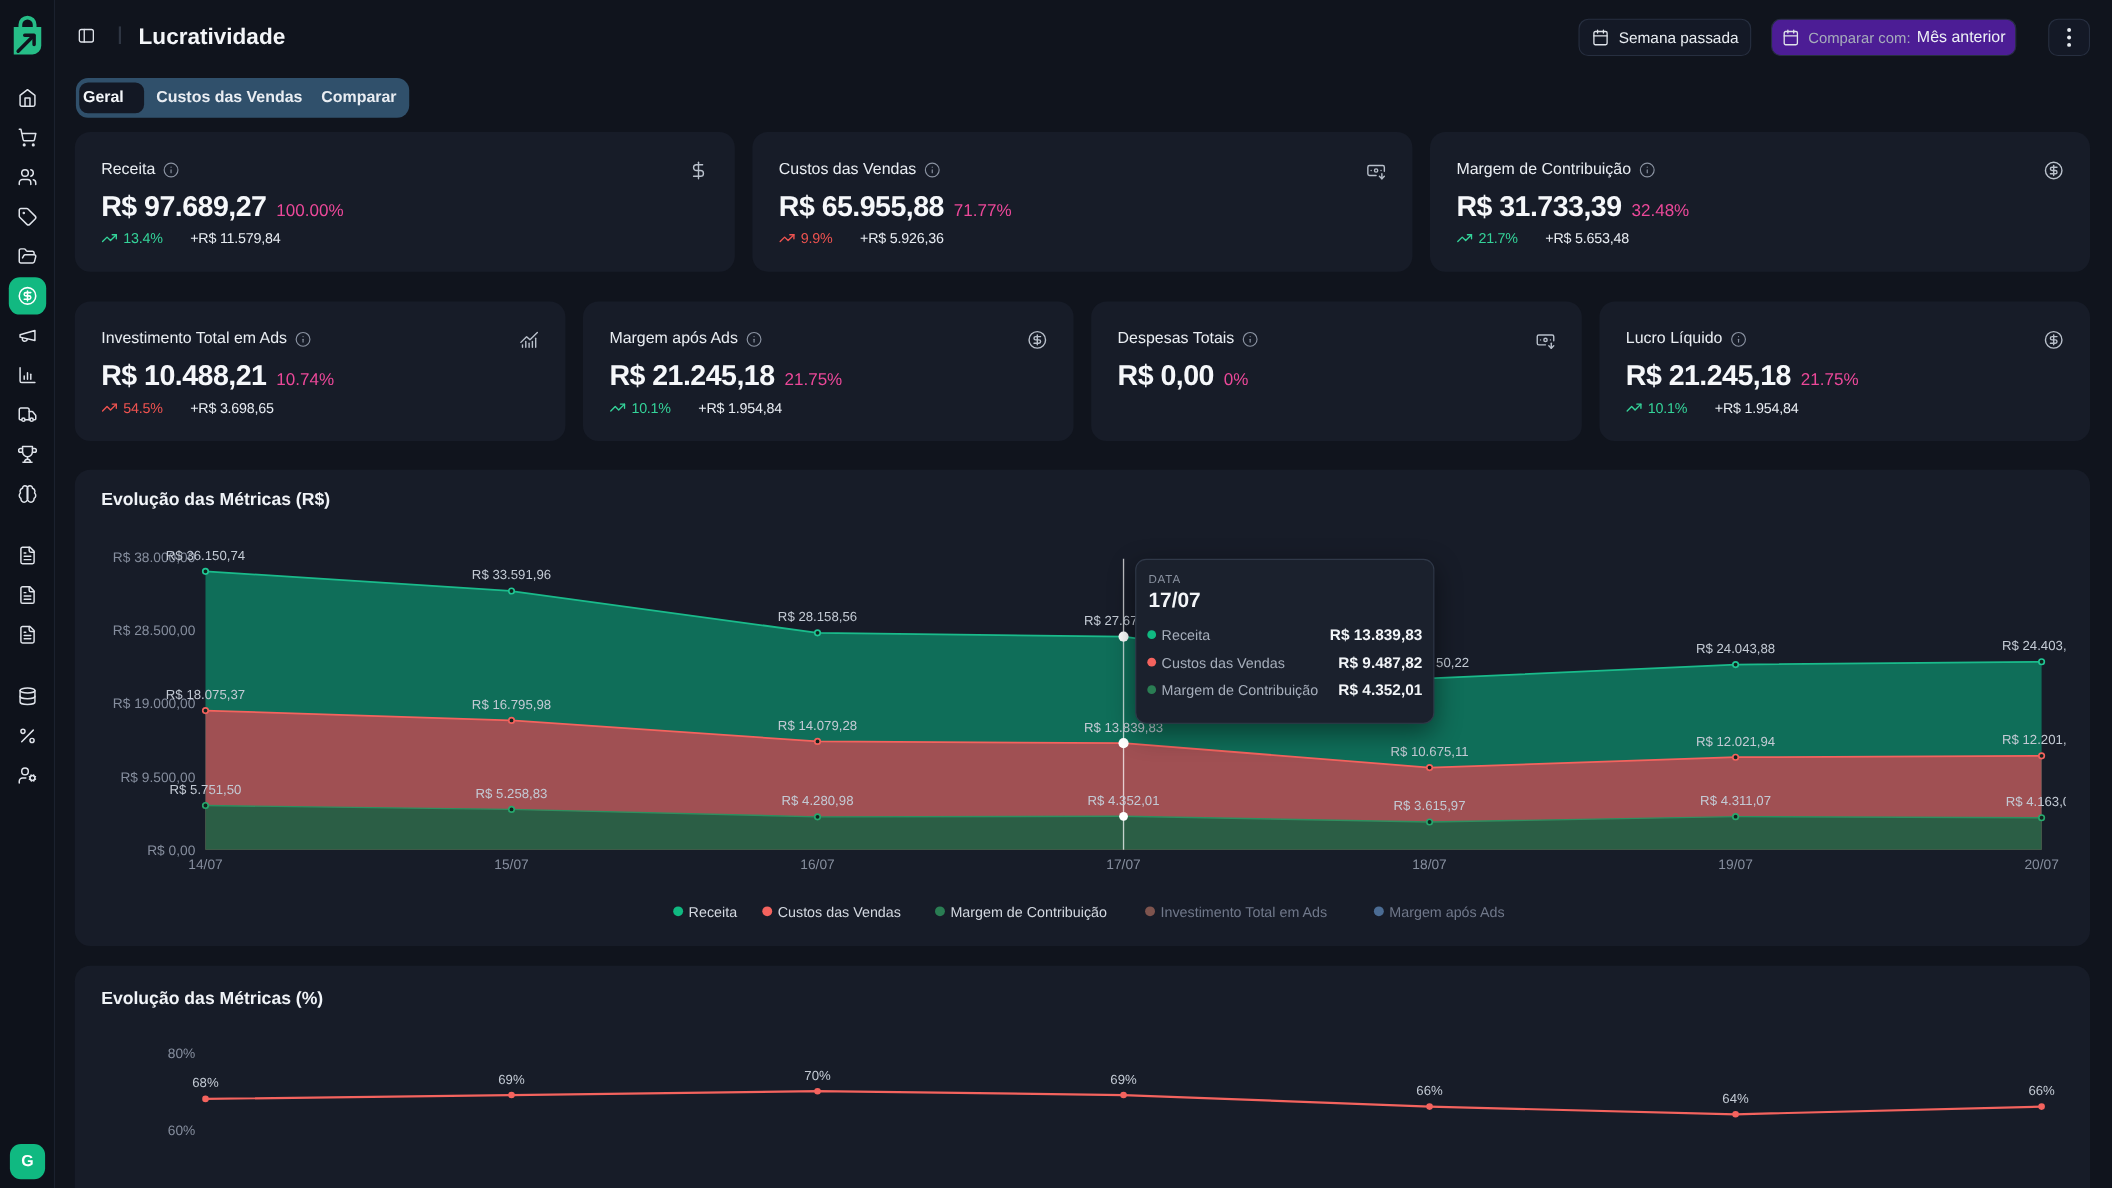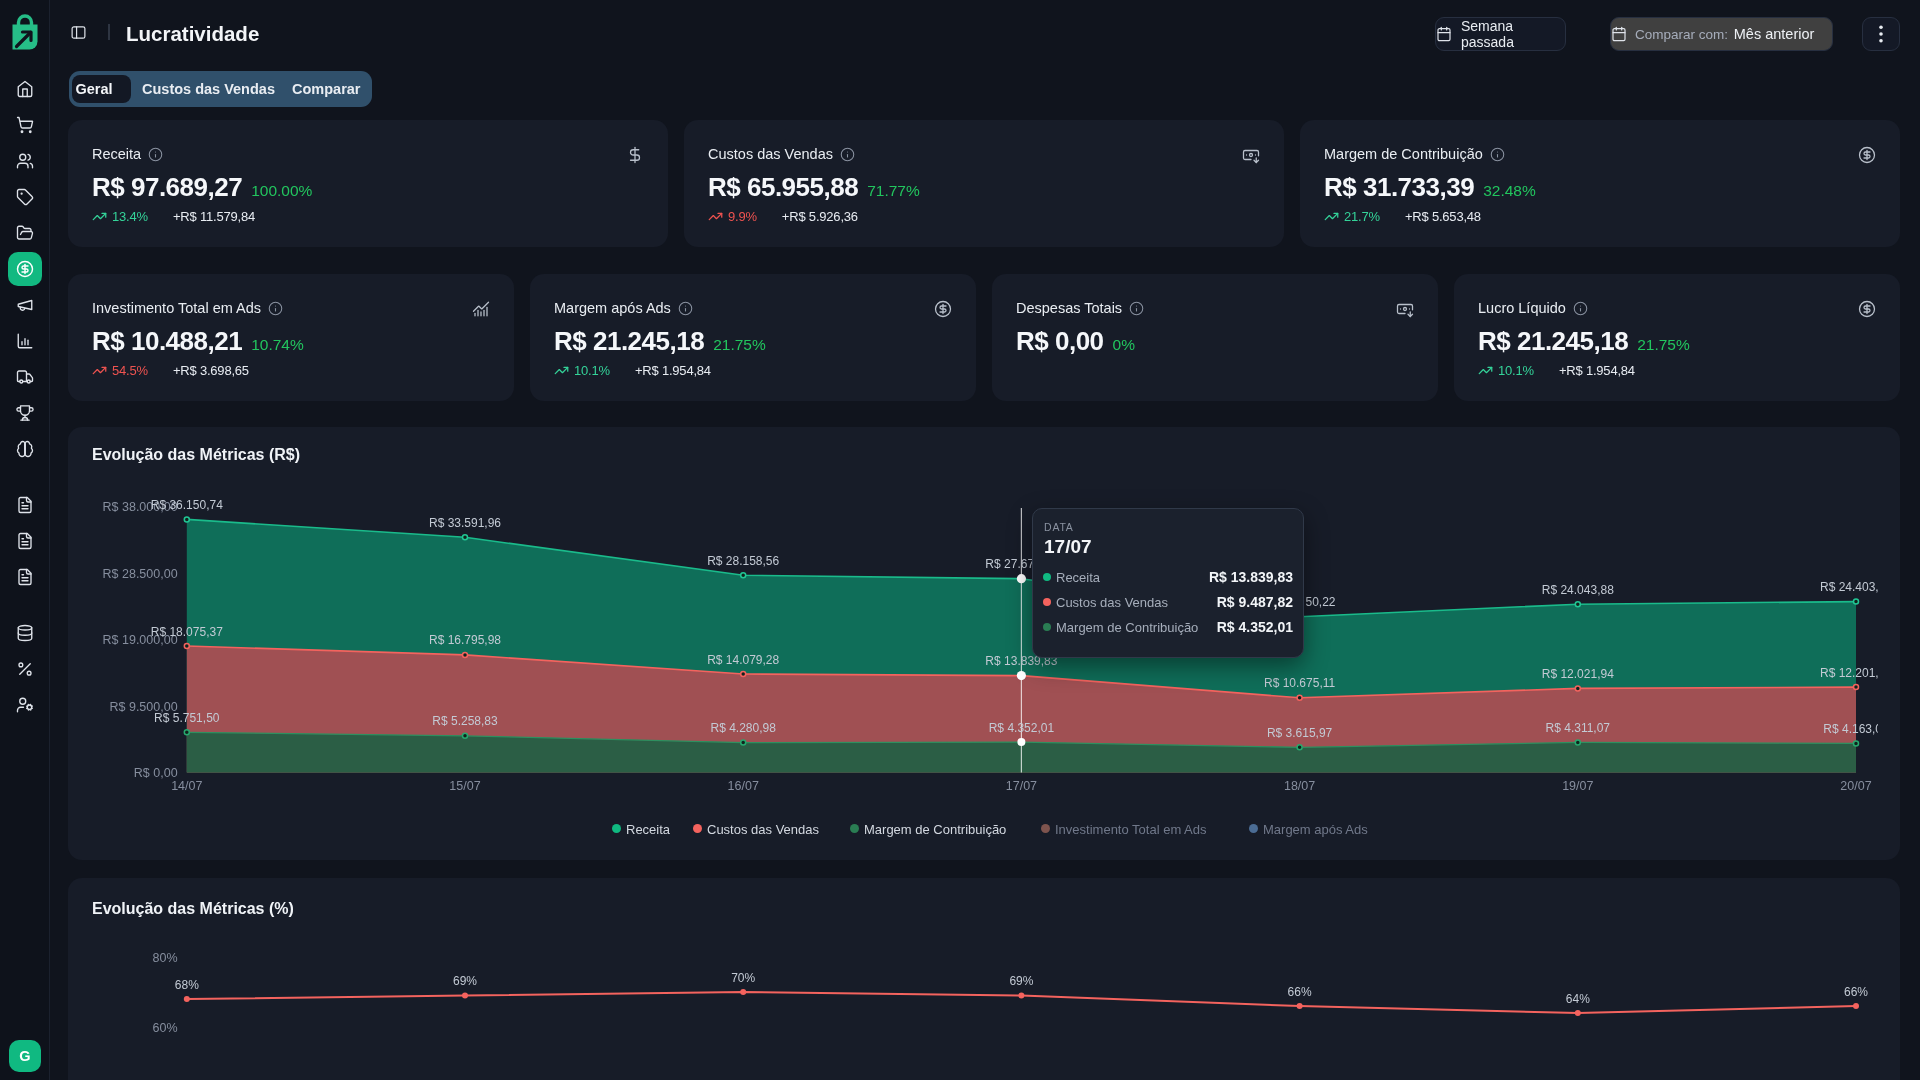--- a/index.html
+++ b/index.html
@@ -1,21 +1,21 @@
 <!DOCTYPE html>
 <html><head><meta charset="utf-8">
 <style>
 *{margin:0;padding:0;box-sizing:border-box}
 html,body{width:1920px;height:1080px;overflow:hidden;background:#10141d;font-family:"Liberation Sans",sans-serif}
 .abs{position:absolute}
 .card{position:absolute;background:#171c28;border-radius:14px}
 .ctitle{position:absolute;left:24px;top:26px;font-size:14.5px;color:#e9edf2;font-weight:400;display:flex;align-items:center;gap:7px}
 .cicon{position:absolute;right:24px;top:26px;color:#b9c0cb}
 .cval{position:absolute;left:24px;top:52px;font-size:26px;font-weight:700;color:#f5f7fa;letter-spacing:-0.5px;white-space:nowrap}
-.cval span{font-size:15.5px;font-weight:400;color:#22c55e;letter-spacing:0;margin-left:9px}
+.cval span{font-size:15.5px;font-weight:400;color:#ec4899;letter-spacing:0;margin-left:9px}
 .ctrend{position:absolute;left:24px;top:89px;display:flex;align-items:center;gap:5px;font-size:13px;letter-spacing:-0.2px}
 .ctrend .pct{font-weight:400}
 .ctrend .amt{color:#e8ecf2;font-weight:500;margin-left:20px}
 .up{color:#34d399}.dn{color:#ef5350}
 .ax{font-size:12.5px;fill:#868e9e}
 .dl{font-size:12px;fill:#c3cad4}
 .navic{position:absolute;left:16px;width:18px;height:18px;color:#dfe3ea}
 svg.lic{display:block}
 </style></head>
 <body>
@@ -170,29 +170,29 @@
 <div class="abs" style="left:9px;top:1040px;width:32px;height:32px;background:#10b981;border-radius:10px;display:flex;align-items:center;justify-content:center;color:#fff;font-size:14.5px;font-weight:600">G</div>
 
 <div class="abs" style="left:70px;top:24px;color:#dfe3ea">
     <svg class="lic" style="" width="17" height="17" viewBox="0 0 24 24" fill="none" stroke="currentColor" stroke-width="1.7" stroke-linecap="round" stroke-linejoin="round">
       <rect x="3" y="4" width="18" height="16" rx="2.5"></rect>
       <line x1="9.3" y1="4" x2="9.3" y2="20"></line>
     </svg>
   </div>
 <div class="abs" style="left:108px;top:24px;width:1.5px;height:16px;background:#2e3542"></div>
 <div class="abs" style="left:126px;top:22px;font-size:20.5px;font-weight:700;color:#f3f5f8">Lucratividade</div>
-<div class="abs" style="left:1435px;top:17px;width:131px;height:34px;background:#141926;border:1px solid #272f40;border-radius:9px;display:flex;align-items:center;justify-content:center;gap:9px;color:#e8ecf1;font-size:14px;font-weight:500"><span style="color:#dfe3ea">
+<div class="abs" style="left:1435px;top:17px;width:157px;height:34px;background:#141926;border:1px solid #272f40;border-radius:9px;display:flex;align-items:center;justify-content:center;gap:9px;color:#e8ecf1;font-size:14px;font-weight:500"><span style="color:#dfe3ea">
       <svg class="lic" style="" width="16" height="16" viewBox="0 0 24 24" fill="none" stroke="currentColor" stroke-width="1.8" stroke-linecap="round" stroke-linejoin="round">
         <rect x="3" y="4" width="18" height="18" rx="2"></rect>
         <path d="M16 2v4"></path>
         <path d="M8 2v4"></path>
         <path d="M3 10h18"></path>
       </svg>
     </span>Semana passada</div>
-<div class="abs" style="left:1610px;top:17px;width:223px;height:34px;background:#404040;border:1px solid #272f40;border-radius:9px;display:flex;align-items:center;gap:8px;font-size:13.5px;color:#a6adbb"><span style="color:#dfe3ea">
+<div class="abs" style="left:1610px;top:17px;width:223px;height:34px;background:#4c1d95;border:1px solid #272f40;border-radius:9px;display:flex;align-items:center;justify-content:center;gap:8px;font-size:13.5px;color:#a6adbb"><span style="color:#dfe3ea">
       <svg class="lic" style="" width="16" height="16" viewBox="0 0 24 24" fill="none" stroke="currentColor" stroke-width="1.8" stroke-linecap="round" stroke-linejoin="round">
         <rect x="3" y="4" width="18" height="18" rx="2"></rect>
         <path d="M16 2v4"></path>
         <path d="M8 2v4"></path>
         <path d="M3 10h18"></path>
       </svg>
     </span>Comparar com:&nbsp;<span style="color:#eef1f5;font-size:14.5px;font-weight:500;margin-left:-6px">Mês anterior</span></div>
 <div class="abs" style="left:1862px;top:17px;width:38px;height:34px;background:#141926;border:1px solid #272f40;border-radius:9px;display:flex;align-items:center;justify-content:center;color:#e8ecf1;">
     <svg width="4" height="18" viewBox="0 0 4 18">
       <circle cx="2" cy="2.2" r="1.8" fill="#e8ecf1"></circle>

